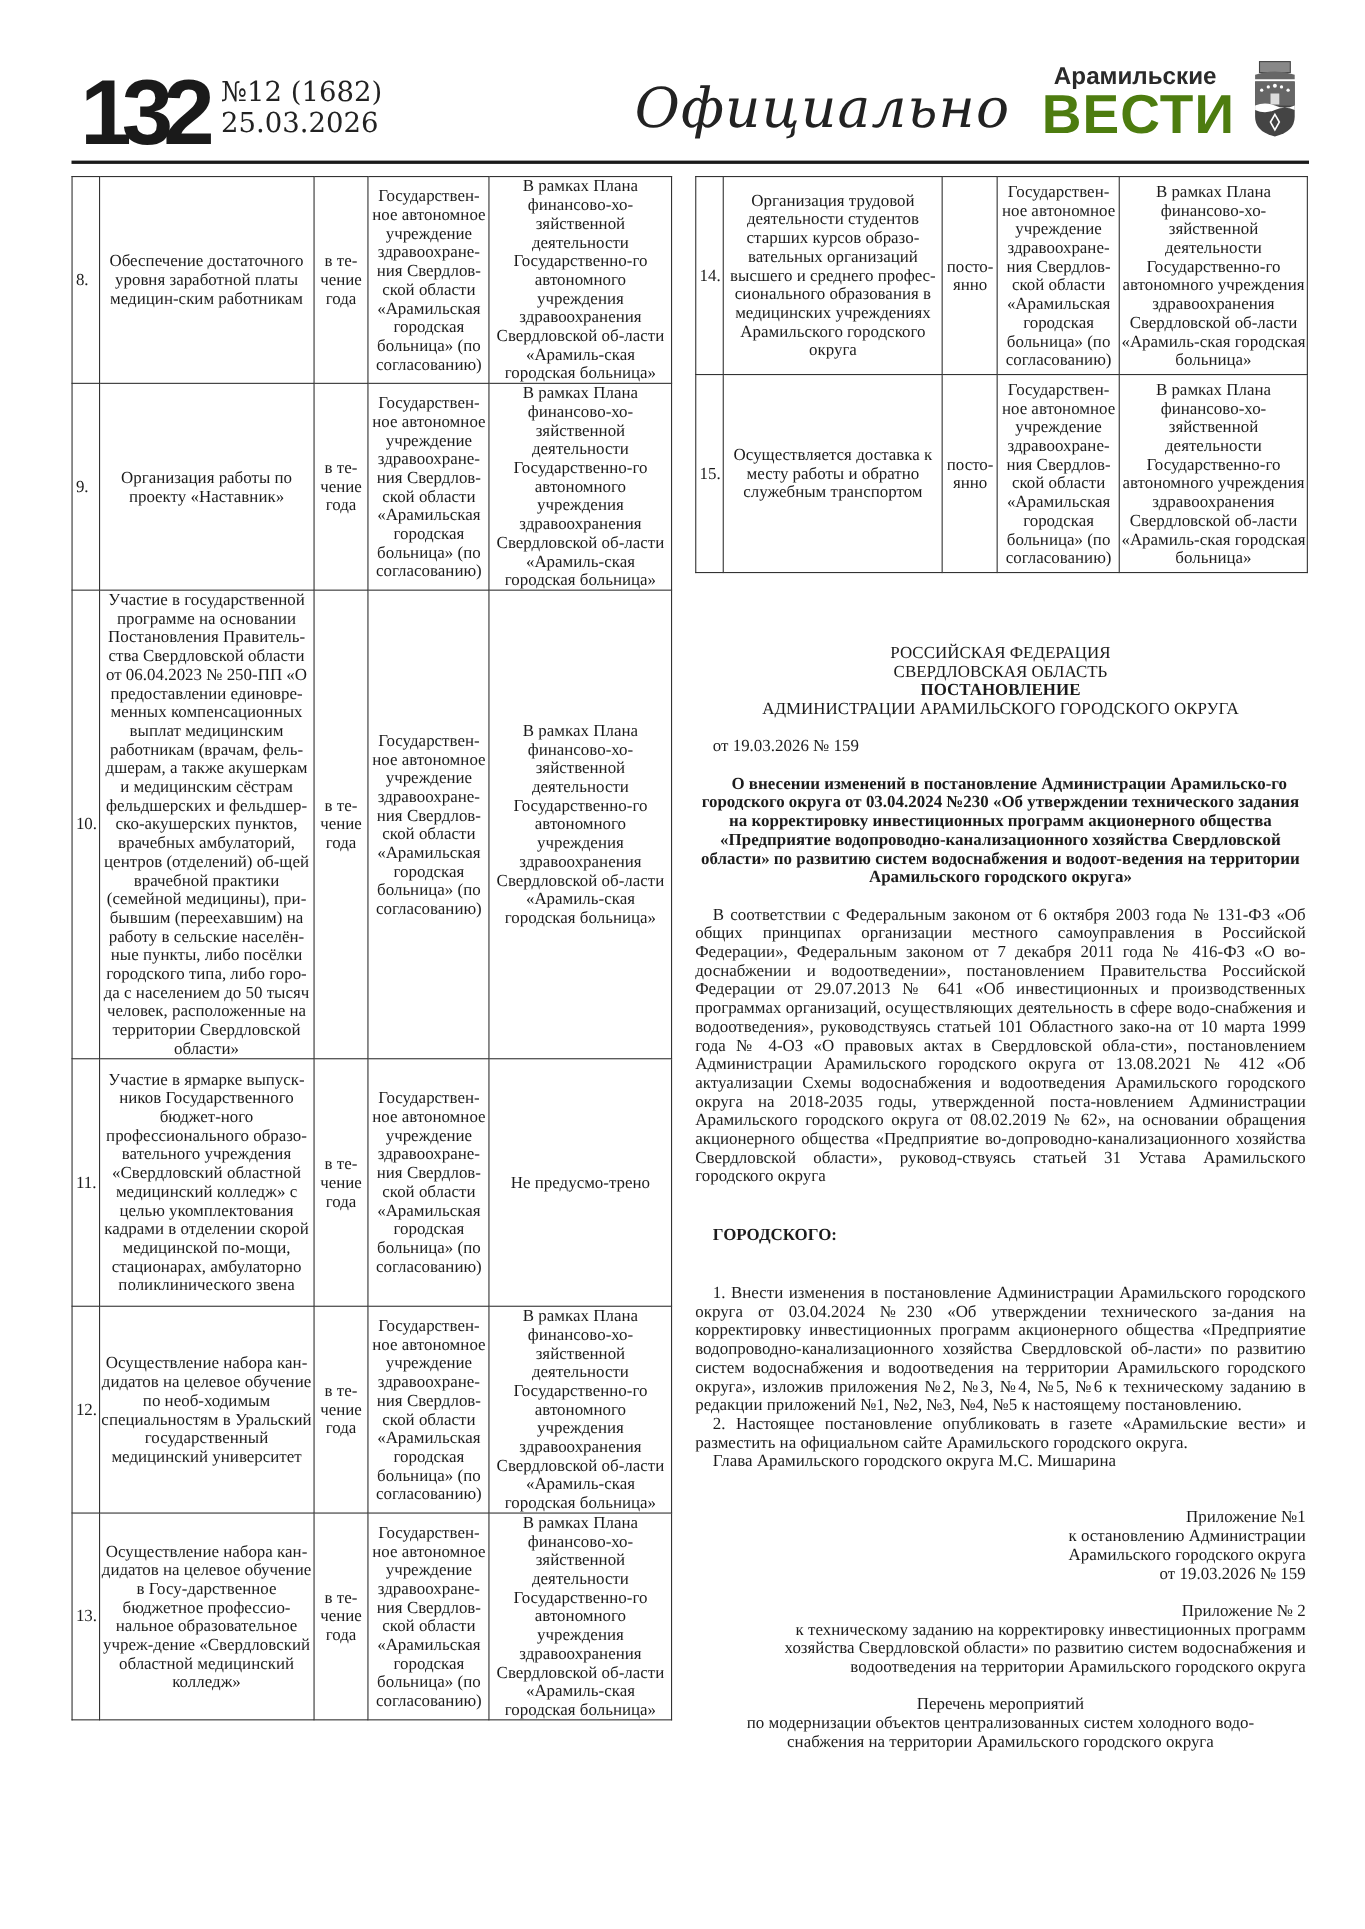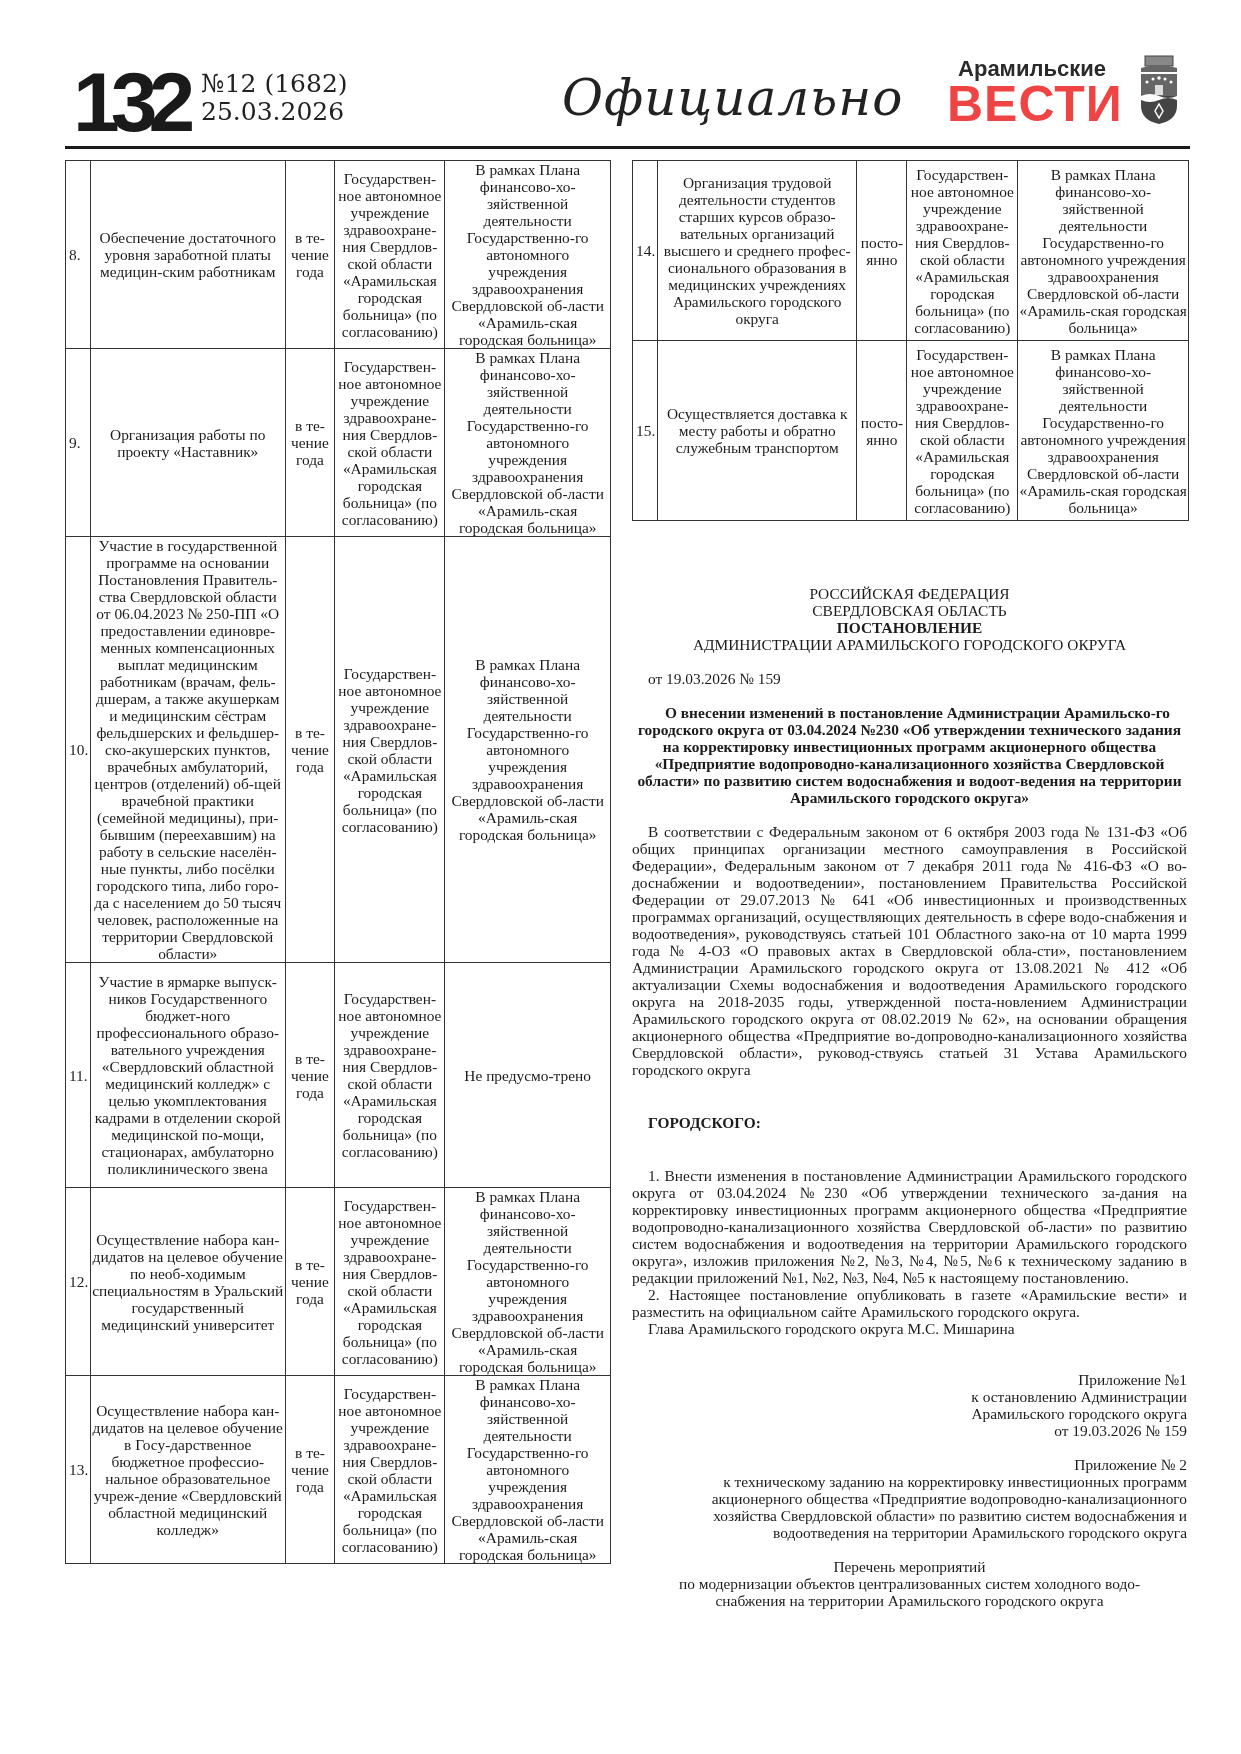--- a/index.html
+++ b/index.html
@@ -7,26 +7,26 @@
     width: 1241px; height: 1754px; position: relative; overflow: hidden;
     font-family: "Liberation Serif", "DejaVu Serif", serif; color: #1c1c1c;
   }
   .masthead { position: absolute; left: 65px; top: 40px; width: 1125px; height: 108px; }
   .page-num {
     position: absolute; left: 8px; top: 22px; font-family: "Liberation Sans", "DejaVu Sans", sans-serif;
     font-weight: 700; font-size: 84px; letter-spacing: -9px; line-height: 80px; color: #1a1a1a;
   }
   .issue { position: absolute; left: 136px; top: 30px; font-family: "DejaVu Serif", serif; font-size: 25px; line-height: 28px; color: #222; }
   .section-title {
-    position: absolute; left: 497px; top: 28px; font-family: "DejaVu Serif", serif; font-style: italic;
+    position: absolute; left: 512px; top: 28px; font-family: "DejaVu Serif", serif; font-style: italic;
     font-size: 50px; line-height: 60px; color: #222; letter-spacing: 1px;
   }
   .logo { position: absolute; left: 882px; top: 18px; width: 170px; }
   .logo-top { font-family: "Liberation Sans", "DejaVu Sans", sans-serif; font-weight: 700; font-size: 22px; line-height: 22px; color: #2a2a2a; text-align: center; }
-  .logo-main { font-family: "Liberation Sans", "DejaVu Sans", sans-serif; font-weight: 700; font-size: 50px; line-height: 48px; color: #ef4444; letter-spacing: 1px; text-align: center; }
+  .logo-main { font-family: "Liberation Sans", "DejaVu Sans", sans-serif; font-weight: 700; font-size: 50px; line-height: 48px; color: #4d7c0f; letter-spacing: 1px; text-align: center; }
   .coat { position: absolute; left: 1070px; top: 14px; width: 48px; height: 72px; }
   .rule { position: absolute; left: 65px; top: 146px; width: 1125px; height: 3px; background: #1a1a1a; }
 
   table.grid { position: absolute; border-collapse: collapse; font-size: 15.4px; line-height: 17px; }
   table.grid td { border: 1.5px solid #333; text-align: center; vertical-align: middle; padding: 0 1px; }
   table.grid td.num { text-align: left; padding-left: 3px; }
   #left-table { left: 65px; top: 160px; width: 546px; }
   #right-table { left: 632px; top: 160px; width: 557px; }
 
   .col-right { position: absolute; left: 632px; top: 585px; width: 555px; font-size: 15.4px; line-height: 17px; }
@@ -163,21 +163,20 @@
   <p style="padding-left:16px">Глава Арамильского городского округа М.С. Мишарина</p>
   <div class="right" style="margin-top:34px">
     <p>Приложение №1</p>
     <p>к остановлению Администрации</p>
     <p>Арамильского городского округа</p>
     <p>от 19.03.2026 № 159</p>
   </div>
   <div class="right" style="margin-top:17px">
     <p>Приложение № 2</p>
     <p>к техническому заданию на корректировку инвестиционных программ</p>
-    <p>акционерного общества «Предприятие водопроводно-канализационного</p>
     <p>хозяйства Свердловской области» по развитию систем водоснабжения и</p>
     <p>водоотведения на территории Арамильского городского округа</p>
   </div>
   <div class="center" style="margin-top:17px">
     <p>Перечень мероприятий</p>
     <p>по модернизации объектов централизованных систем холодного водо-</p>
     <p>снабжения на территории Арамильского городского округа</p>
   </div>
 </div>
 

